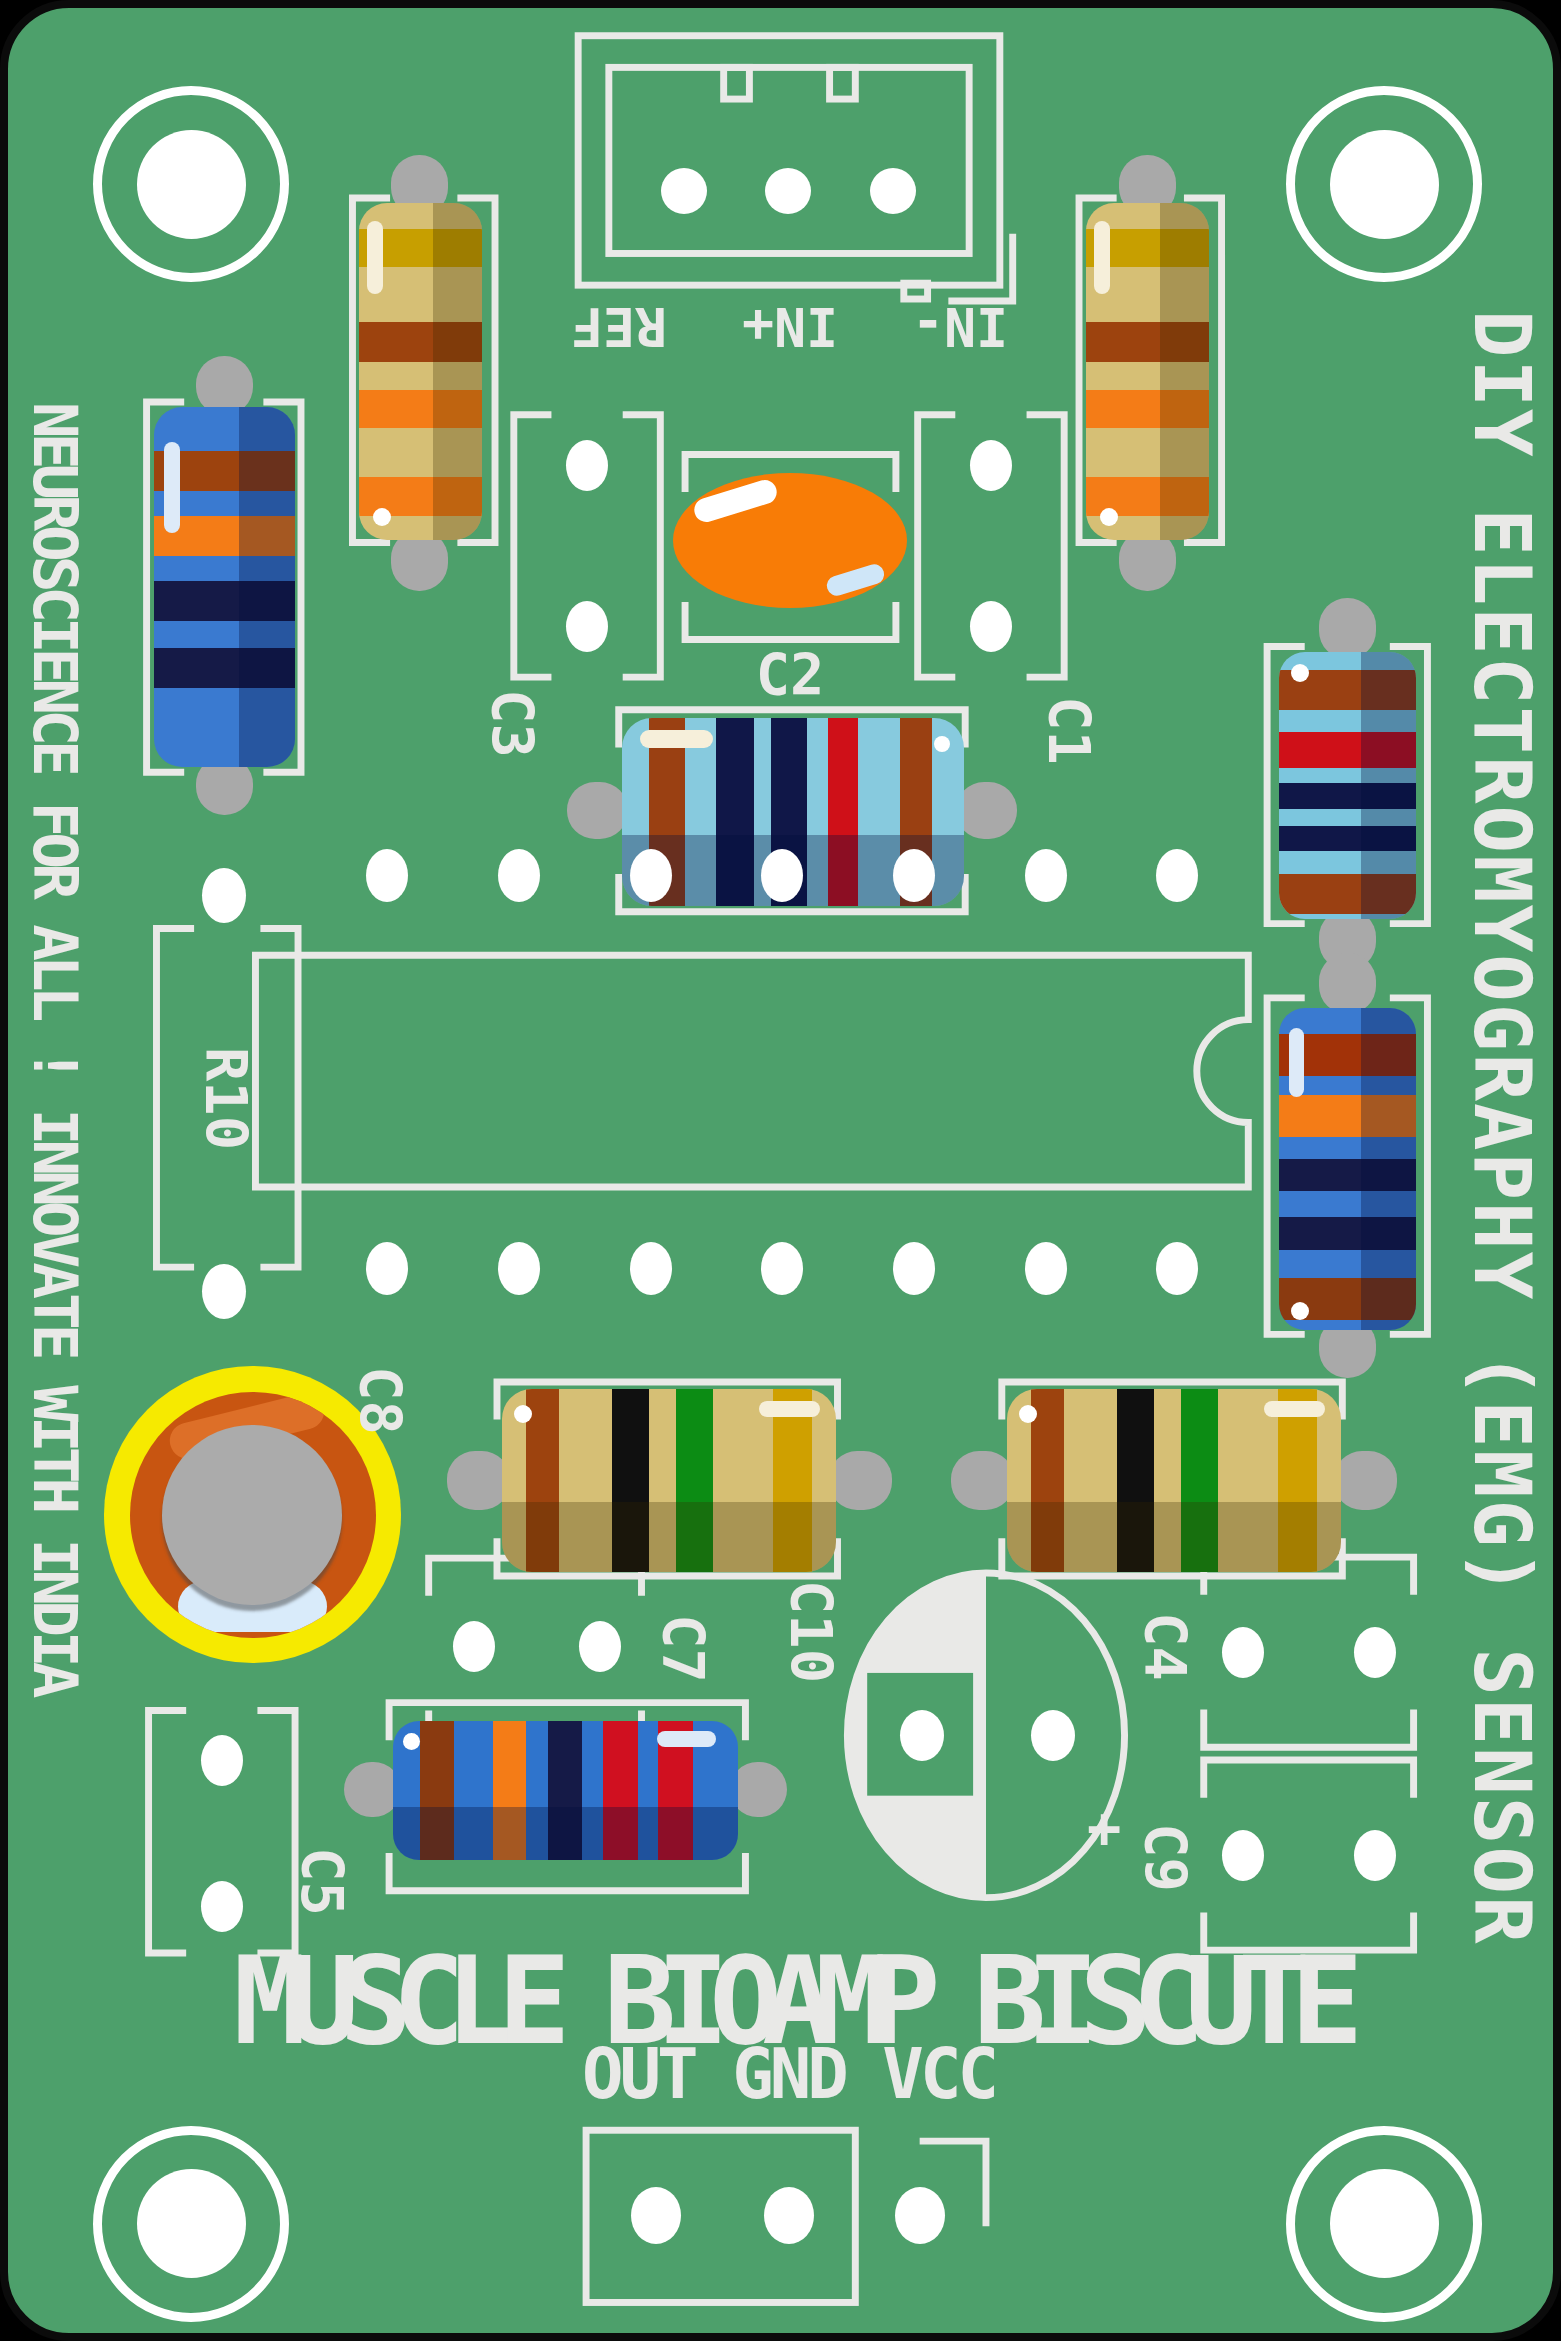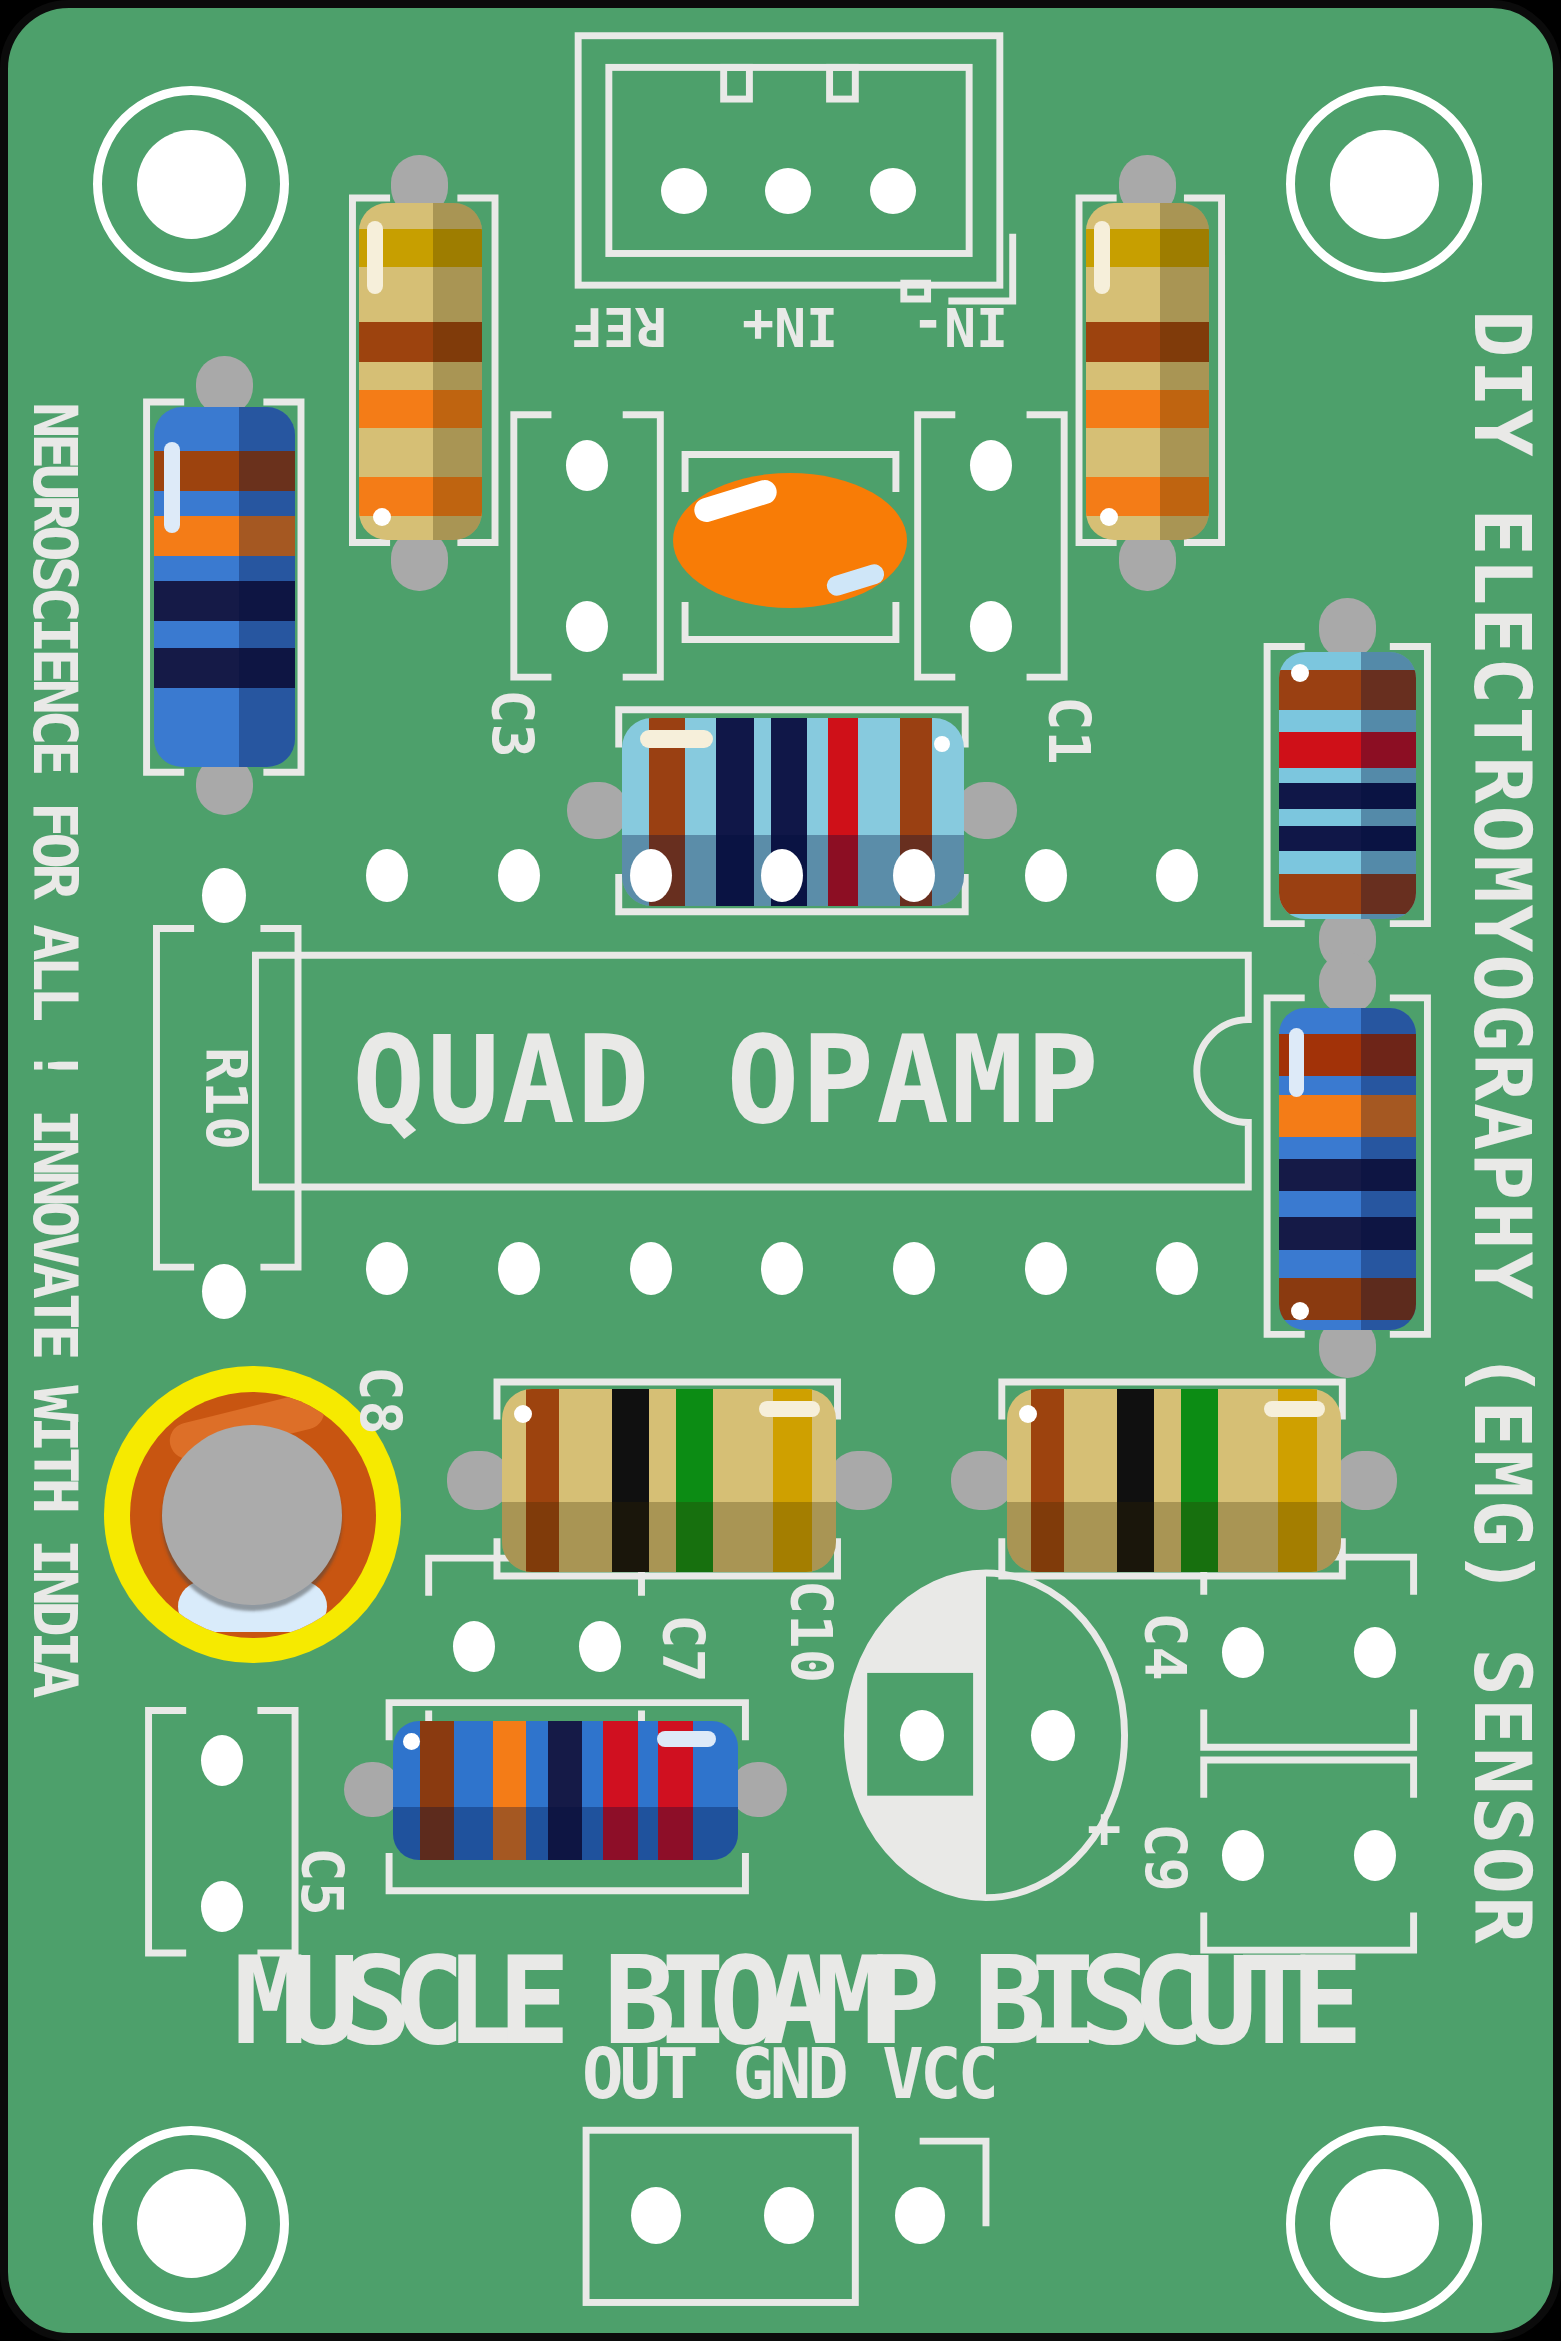--- a/index.html
+++ b/index.html
@@ -131,20 +131,21 @@
   <div class="pad" style="left:558px;top:593px;width:42px;height:51px;"></div>
   <div class="pad" style="left:962px;top:432px;width:42px;height:51px;"></div>
   <div class="pad" style="left:962px;top:593px;width:42px;height:51px;"></div>
   <div class="vlabel" style="left:445px;top:656px;">C3</div>
   <div class="vlabel" style="left:1002px;top:663px;">C1</div>
 
   <div class="res" style="left:665px;top:465px;width:234px;height:135px;background:#f87c06;border-radius:50%;">
     <div style="position:absolute;left:20px;top:16px;width:85px;height:24px;background:#ffffff;border-radius:12px;transform:rotate(-17deg);"></div>
     <div style="position:absolute;right:22px;bottom:18px;width:59px;height:20px;background:#cfe6f8;border-radius:10px;transform:rotate(-17deg);"></div>
   </div>
+  <div class="silk-text" style="left:665px;top:634px;width:234px;text-align:center;font-size:57px;">C2</div>
 
   <div class="lead" style="left:559px;top:774px;width:61px;height:57px;"></div>
   <div class="lead" style="left:948px;top:774px;width:61px;height:57px;"></div>
   <div class="res" style="left:614px;top:710px;width:342px;height:188px;background:#87cade;border-radius:30px;">
     <div class="band v" style="left:27px;width:36px;background:#9a4012;"></div>
     <div class="band v" style="left:94px;width:38px;background:#101748;"></div>
     <div class="band v" style="left:149px;width:36px;background:#101748;"></div>
     <div class="band v" style="left:206px;width:30px;background:#cf1018;"></div>
     <div class="band v" style="left:278px;width:32px;background:#9a4012;"></div>
     <div class="shade-b bl"></div>
@@ -164,21 +165,20 @@
   <div class="pad" style="left:622px;top:1234px;width:42px;height:53px;"></div>
   <div class="pad" style="left:753px;top:1234px;width:42px;height:53px;"></div>
   <div class="pad" style="left:885px;top:1234px;width:42px;height:53px;"></div>
   <div class="pad" style="left:1017px;top:1234px;width:42px;height:53px;"></div>
   <div class="pad" style="left:1148px;top:1234px;width:42px;height:53px;"></div>
 
   <div class="pad" style="left:194px;top:860px;width:44px;height:55px;"></div>
   <div class="pad" style="left:194px;top:1256px;width:44px;height:55px;"></div>
   <div class="vlabel" style="left:159px;top:1031px;">R10</div>
 
-  <div class="silk-text" style="left:248px;top:1002px;width:941px;text-align:center;font-size:121px;letter-spacing:2px;">QUAD OPAMP</div>
 
   <div class="lead" style="left:1311px;top:590px;width:57px;height:61px;"></div>
   <div class="lead" style="left:1311px;top:901px;width:57px;height:61px;"></div>
   <div class="res" style="left:1271px;top:644px;width:137px;height:267px;background:#7cc6de;border-radius:26px;">
     <div class="band h" style="top:18px;height:40px;background:#9a4012;"></div>
     <div class="band h" style="top:80px;height:36px;background:#cf1018;"></div>
     <div class="band h" style="top:131px;height:26px;background:#101748;"></div>
     <div class="band h" style="top:174px;height:25px;background:#101748;"></div>
     <div class="band h" style="top:222px;height:40px;background:#9a4012;"></div>
     <div class="shade-r bl"></div>

